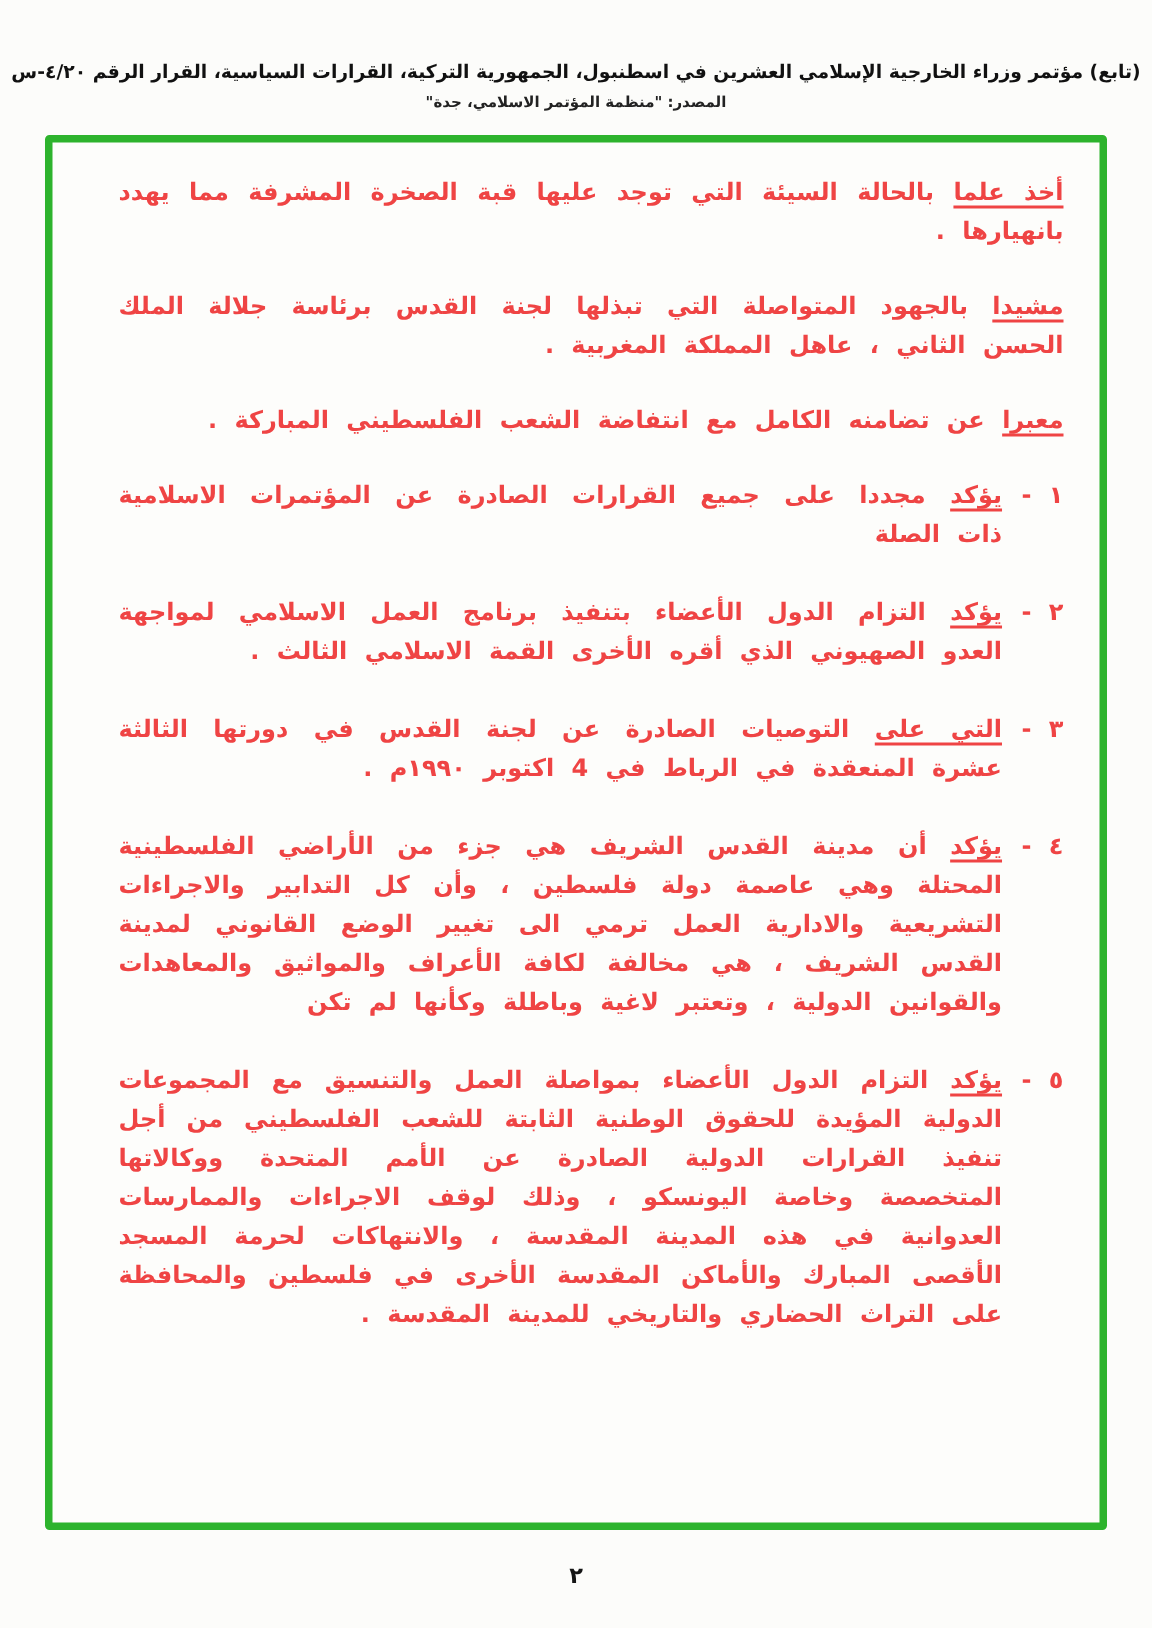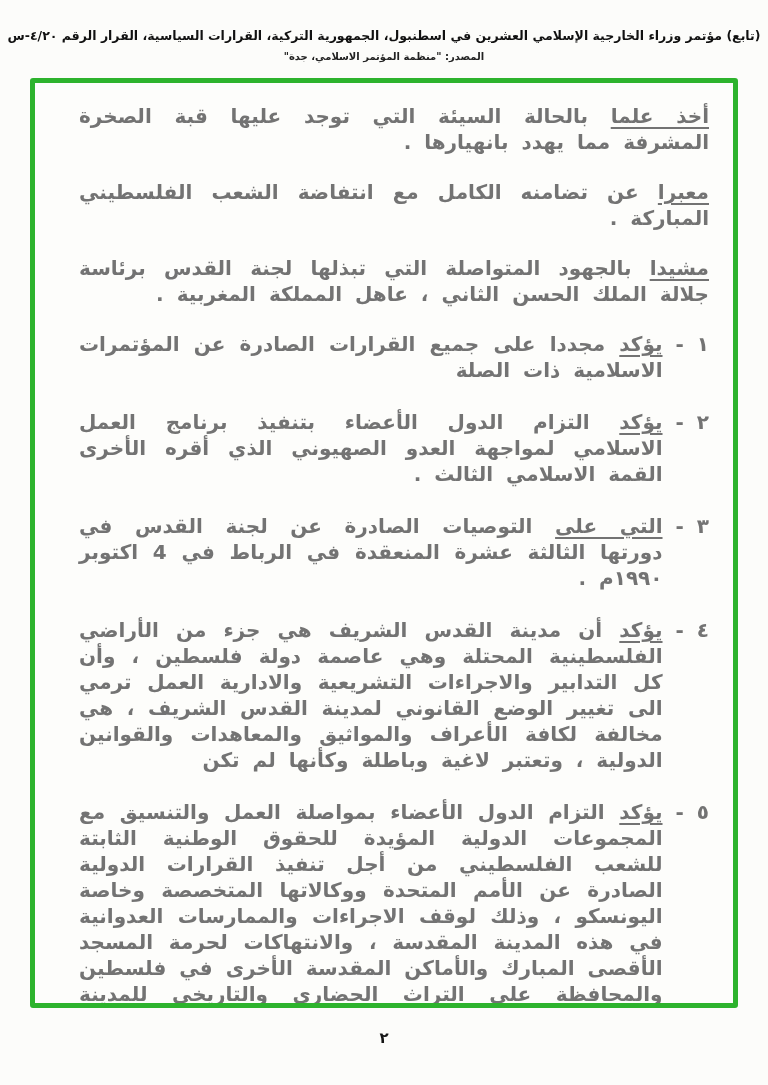--- a/index.html
+++ b/index.html
@@ -4,21 +4,21 @@
 <style>
   * { margin: 0; padding: 0; box-sizing: border-box; }
   html, body { width: 768px; height: 1085px; }
   body {
     background: #fcfcfa;
     font-family: "DejaVu Sans", sans-serif;
     color: #151515;
     overflow: hidden;
   }
 
-  .doc-header { padding-top: 28px; text-align: center; }
+  .doc-header { padding-top: 40px; text-align: center; }
   .doc-title {
     direction: rtl;
     font-size: 12.5px;
     font-weight: bold;
     white-space: nowrap;
     color: #111;
   }
   .doc-source {
     direction: rtl;
     margin-top: 8px;
@@ -33,26 +33,26 @@
     height: 930px;
     border: 5px solid #2db32d;
     border-radius: 3px;
     background: #fdfdfb;
     padding: 20px 24px 12px 44px;
     overflow: hidden;
   }
 
   .doc-body {
     direction: rtl;
-    font-size: 20px;
+    font-size: 16px;
     line-height: 26px;
     font-weight: bold;
     letter-spacing: 2px;
     word-spacing: 6px;
-    color: #737373;
+    color: #ef4444;
   }
 
   .lead-para {
     text-align: justify;
     margin-bottom: 24px;
   }
 
   .u {
     text-decoration: underline;
     text-underline-offset: 4px;
@@ -82,27 +82,27 @@
 
   <div class="green-box" style="border-color: rgb(45, 179, 45);">
     <div class="doc-body">
 
       <p class="lead-para">
         <span class="u">أخذ علما</span>
         <span>بالحالة السيئة التي توجد عليها قبة الصخرة المشرفة مما يهدد بانهيارها .</span>
       </p>
 
       <p class="lead-para">
-        <span class="u">معبرا</span>
-        <span>عن تضامنه الكامل مع انتفاضة الشعب الفلسطيني المباركة .</span>
+        <span class="u">مشيدا</span>
+        <span>بالجهود المتواصلة التي تبذلها لجنة القدس برئاسة جلالة الملك الحسن الثاني ، عاهل المملكة المغربية .</span>
       </p>
 
       <p class="lead-para">
-        <span class="u">مشيدا</span>
-        <span>بالجهود المتواصلة التي تبذلها لجنة القدس برئاسة جلالة الملك الحسن الثاني ، عاهل المملكة المغربية .</span>
+        <span class="u">معبرا</span>
+        <span>عن تضامنه الكامل مع انتفاضة الشعب الفلسطيني المباركة .</span>
       </p>
 
       <div class="item">
         <span class="item-num">١ -</span>
         <p class="item-body">
           <span class="u">يؤكد</span>
           <span>مجددا على جميع القرارات الصادرة عن المؤتمرات الاسلامية ذات الصلة</span>
         </p>
       </div>
 

